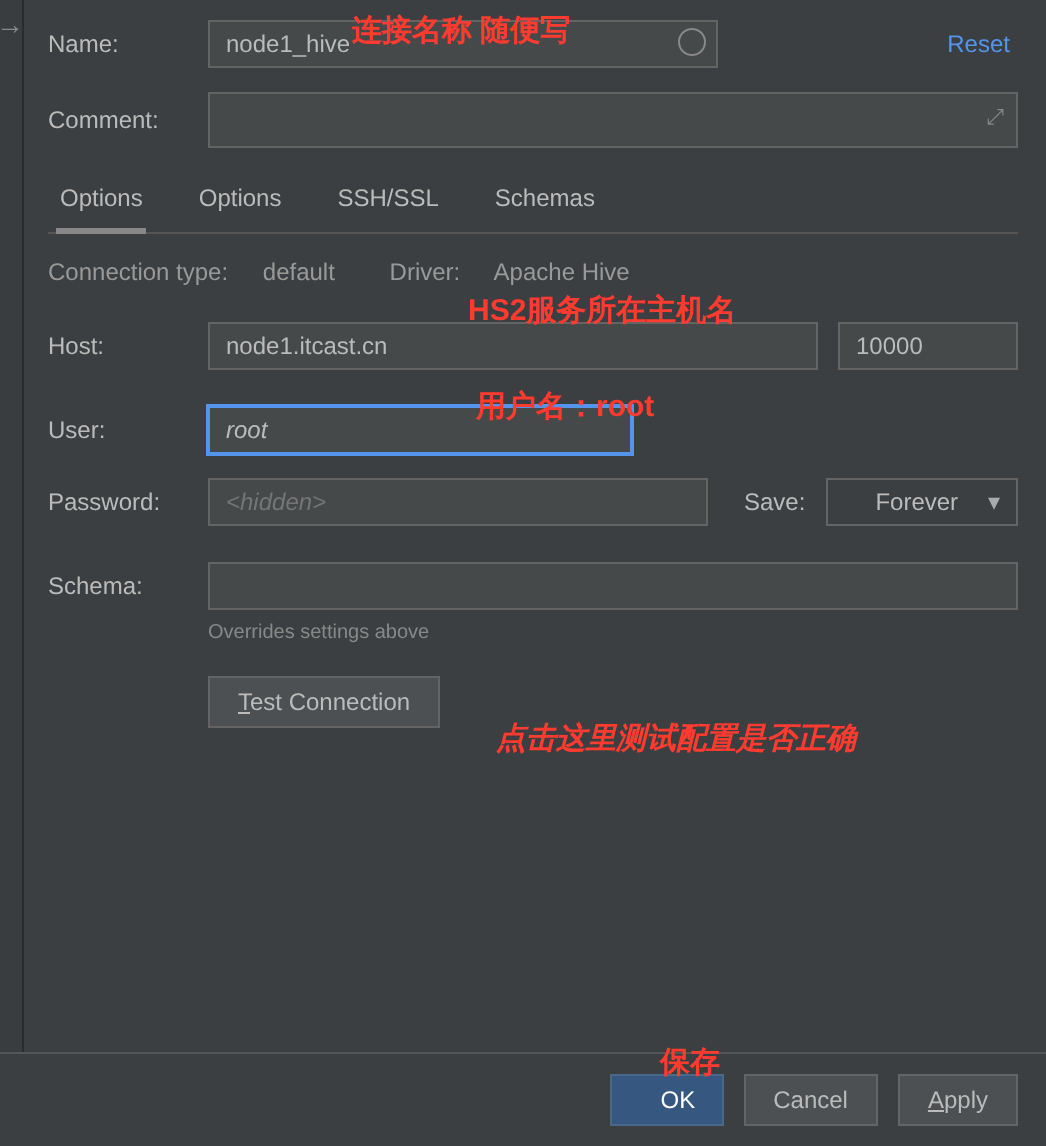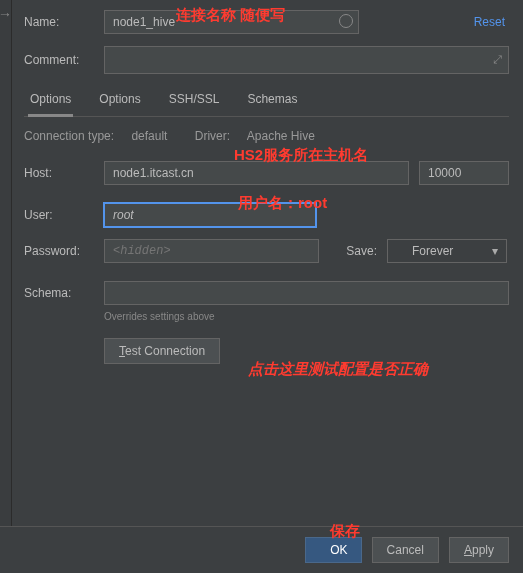--- a/index.html
+++ b/index.html
@@ -144,21 +144,21 @@
     <input class="input port" value="10000" style="">
   </div>
 
   <div class="row" style="margin-top:18px;">
     <div class="label">User:</div>
     <input class="input active" style="width: 212px; flex: 0 0 auto; font-style: italic;" value="root">
   </div>
 
   <div class="row">
     <div class="label">Password:</div>
-    <input class="input hidden-ph" style="width: 215px; flex: 0 0 auto; font-family: Liberation Mono, monospace;" placeholder="&lt;hidden&gt;">
+    <input class="input hidden-ph" style="width: 250px; flex: 0 0 auto;" placeholder="&lt;hidden&gt;">
     <div class="save-label">Save:</div>
     <div class="select">
         <span>Forever</span>
       </div>
   </div>
 
   <div class="row" style="margin-top:18px;">
     <div class="label">Schema:</div>
     <input class="input" value="" style="">
   </div>

